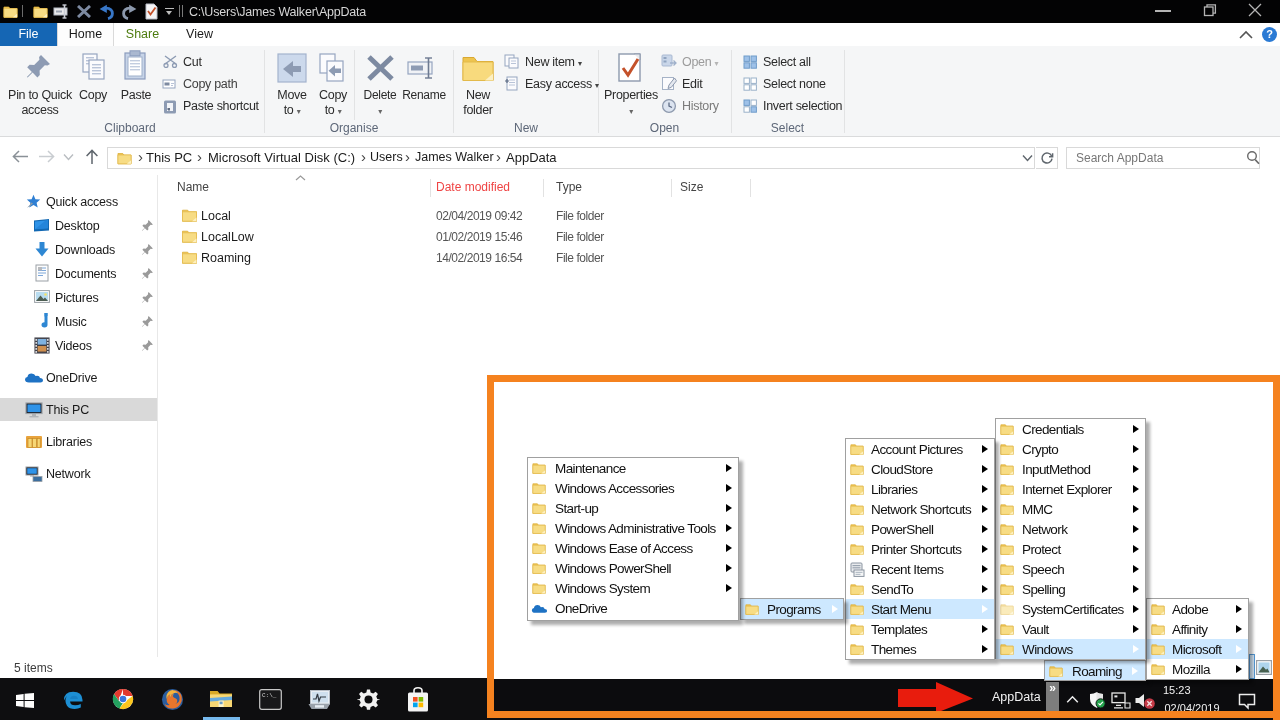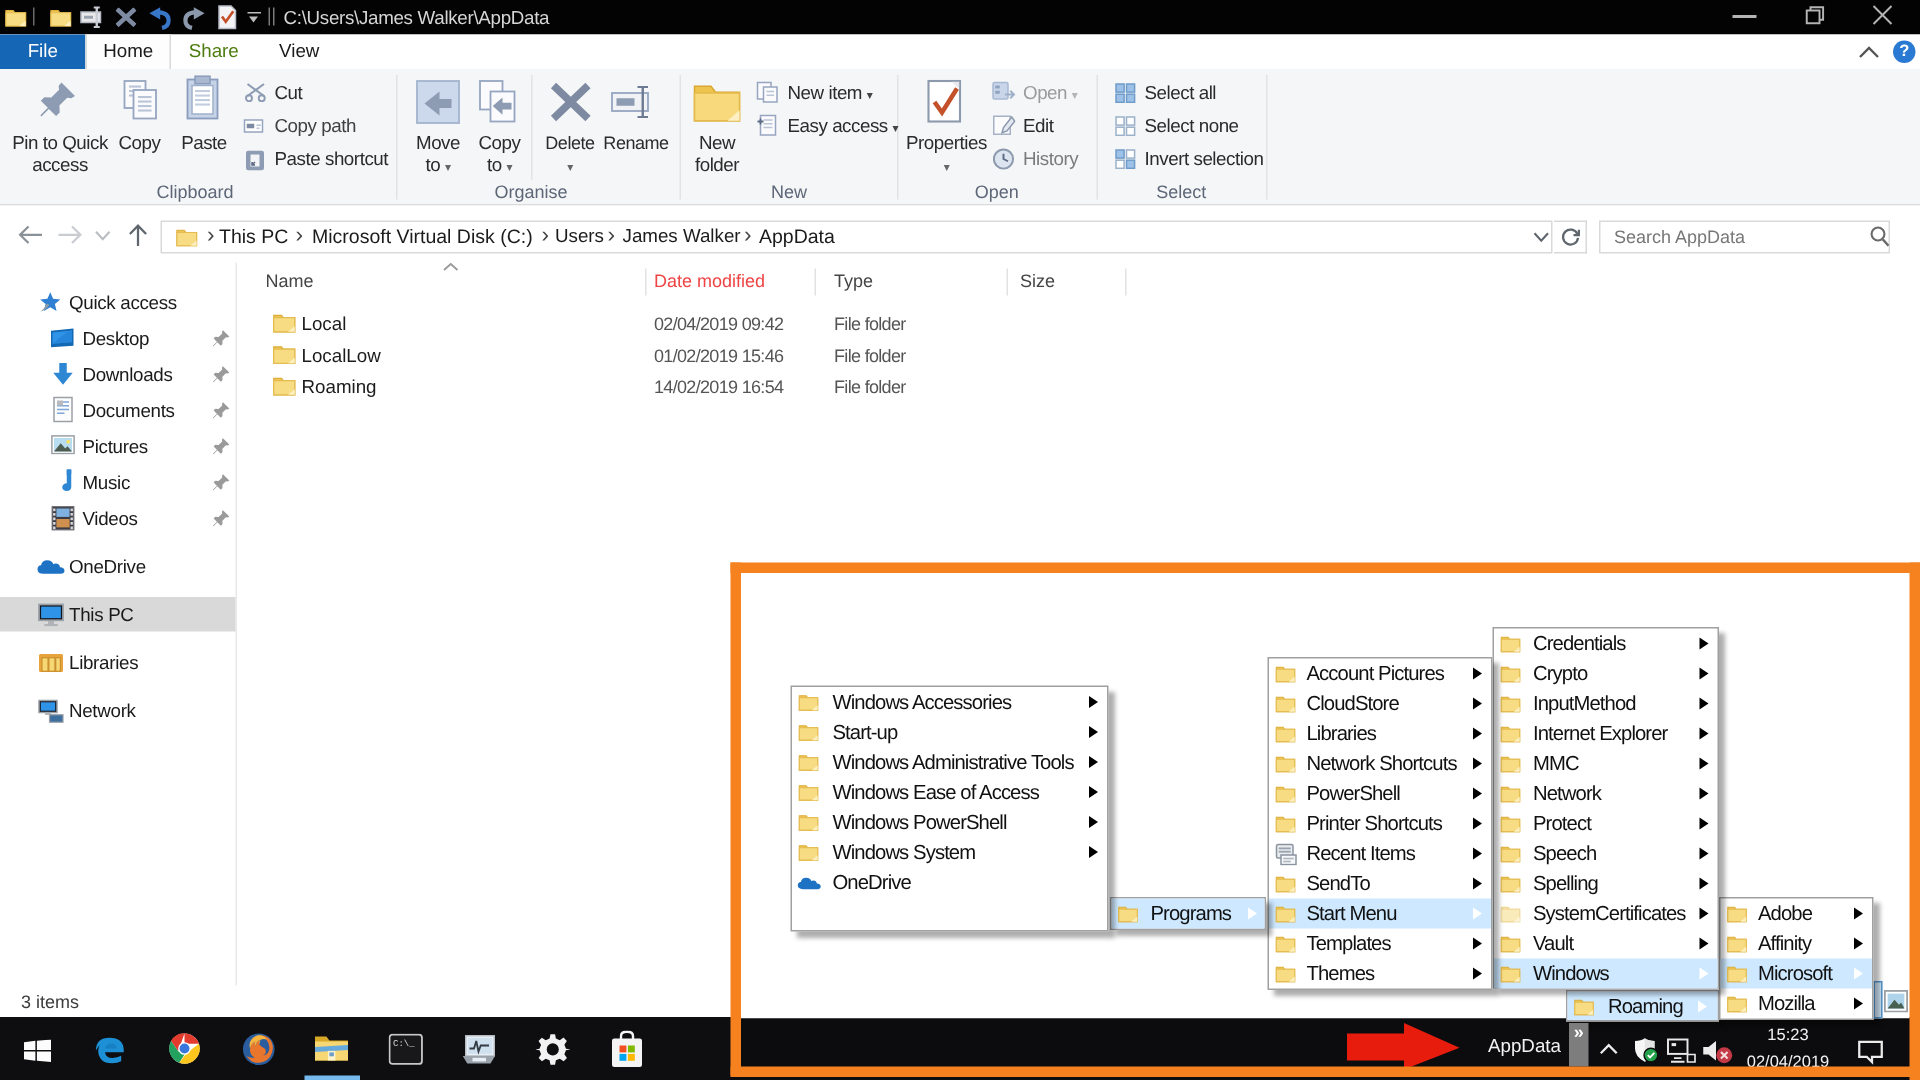--- a/index.html
+++ b/index.html
@@ -428,21 +428,21 @@
 <div class="abs" style="left:201px;top:230px;font-size:12.5px;color:#1b1b1b;">LocalLow</div>
 <div class="abs" style="left:436px;top:230px;font-size:12px;letter-spacing:-0.45px;color:#555555;">01/02/2019 15:46</div>
 <div class="abs" style="left:556px;top:230px;font-size:12px;letter-spacing:-0.45px;color:#555555;">File folder</div>
 <svg class="abs" style="left:181px;top:249px" width="17" height="16" viewBox="0 0 16 16">
         <use href="#fold"></use>
       </svg>
 <div class="abs" style="left:201px;top:251px;font-size:12.5px;color:#1b1b1b;">Roaming</div>
 <div class="abs" style="left:436px;top:251px;font-size:12px;letter-spacing:-0.45px;color:#555555;">14/02/2019 16:54</div>
 <div class="abs" style="left:556px;top:251px;font-size:12px;letter-spacing:-0.45px;color:#555555;">File folder</div>
 
-<div class="abs" style="left:14px;top:661px;font-size:12px;color:#3c3c3c;">3 items</div>
+<div class="abs" style="left:14px;top:661px;font-size:12px;color:#3c3c3c;">5 items</div>
 </div>
 
 <div id="taskbar">
 <div class="abs" style="left:0;top:678px;width:1280px;height:42px;background:#0e0e10;z-index:1;"></div>
 
 <svg class="abs" style="left:16px;top:693px;z-index:2" width="18" height="15" viewBox="0 0 18 15">
  <polygon points="0,1.9 7.6,0.9 7.6,7 0,7" fill="#fcfcfc"></polygon>
  <polygon points="8.6,0.8 18,0 18,7 8.6,7" fill="#fcfcfc"></polygon>
  <polygon points="0,8 7.6,8 7.6,14.1 0,13.1" fill="#fcfcfc"></polygon>
  <polygon points="8.6,8 18,8 18,15 8.6,14.2" fill="#fcfcfc"></polygon>
@@ -746,20 +746,27 @@
           <span class="lbl" style="left:26px">Programs</span>
           <i class="arr arrw" style="right:5px"></i>
         </div>
 </div>
 
 <div class="menu" style="left:527px;top:457px;width:212px;height:164px;z-index:11;">
  <div class="mrow">
           <svg class="fic" width="14" height="14" viewBox="0 0 16 16">
             <use href="#fold"></use>
           </svg>
+          <span class="lbl">Maintenance</span>
+          <i class="arr"></i>
+        </div>
+ <div class="mrow">
+          <svg class="fic" width="14" height="14" viewBox="0 0 16 16">
+            <use href="#fold"></use>
+          </svg>
           <span class="lbl">Windows Accessories</span>
           <i class="arr"></i>
         </div>
  <div class="mrow">
           <svg class="fic" width="14" height="14" viewBox="0 0 16 16">
             <use href="#fold"></use>
           </svg>
           <span class="lbl">Start-up</span>
           <i class="arr"></i>
         </div>
@@ -817,20 +824,20 @@
  <rect x="1" y="1" width="13" height="9.6" fill="none" stroke="#e8e8e8" stroke-width="1.3"></rect>
  <path d="M5 13.4 L10 13.4 M3 15.8 L12 15.8" stroke="#e8e8e8" stroke-width="1.3"></path>
  <rect x="3.4" y="3.4" width="3" height="2" fill="#e8e8e8"></rect>
  <path d="M14 11 L19 11 L19 16 L14 16 Z" fill="#0c0c0e" stroke="#e8e8e8" stroke-width="1.1"></path>
 </svg>
 <svg class="abs" style="left:1134px;top:692px;z-index:6" width="22" height="18" viewBox="0 0 22 18">
  <path d="M1.5 6 L5 6 L10 2 L10 15 L5 11 L1.5 11 Z" fill="#ececec"></path>
  <circle cx="15.5" cy="11.5" r="5.3" fill="#c43a47"></circle>
  <path d="M13.3 9.3 L17.7 13.7 M17.7 9.3 L13.3 13.7" stroke="#f4dede" stroke-width="1.4"></path>
 </svg>
-<div class="abs" style="left:1163px;top:684px;width:58px;text-align:center;font-size:11px;color:#f2f2f2;z-index:6;">15:23</div>
+<div class="abs" style="left:1163px;top:684px;width:58px;font-size:11px;color:#f2f2f2;z-index:6;">15:23</div>
 <div class="abs" style="left:1158px;top:702px;width:68px;text-align:center;font-size:11px;color:#f2f2f2;z-index:6;">02/04/2019</div>
 <svg class="abs" style="left:1238px;top:693px;z-index:6" width="18" height="17" viewBox="0 0 18 17">
  <path d="M1.5 1.5 L16.5 1.5 L16.5 11.5 L10 11.5 L10 15 L6.5 11.5 L1.5 11.5 Z" fill="none" stroke="#ececec" stroke-width="1.5"></path>
 </svg>
 </div>
 
 </div>
 
 </body></html>

